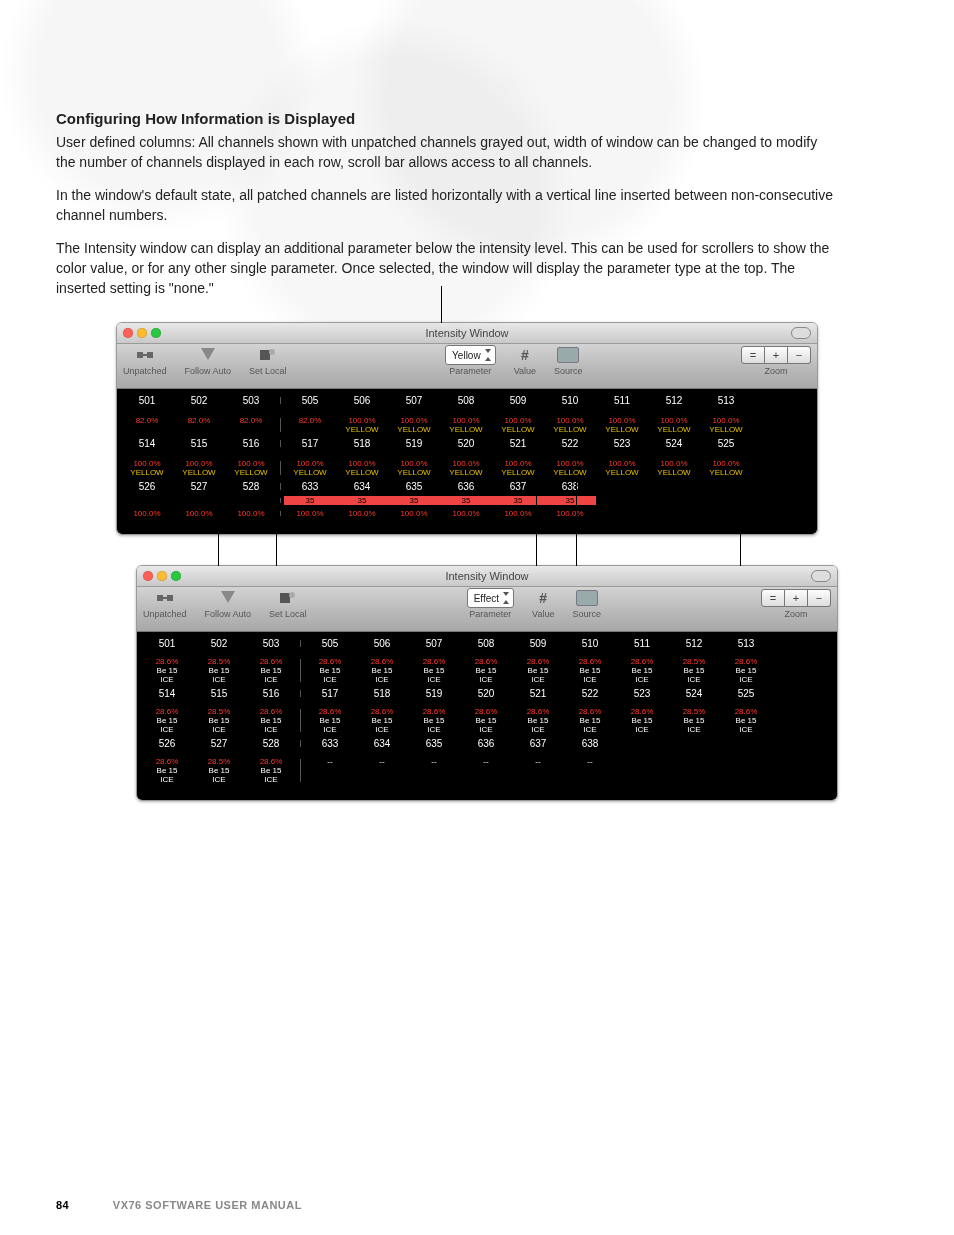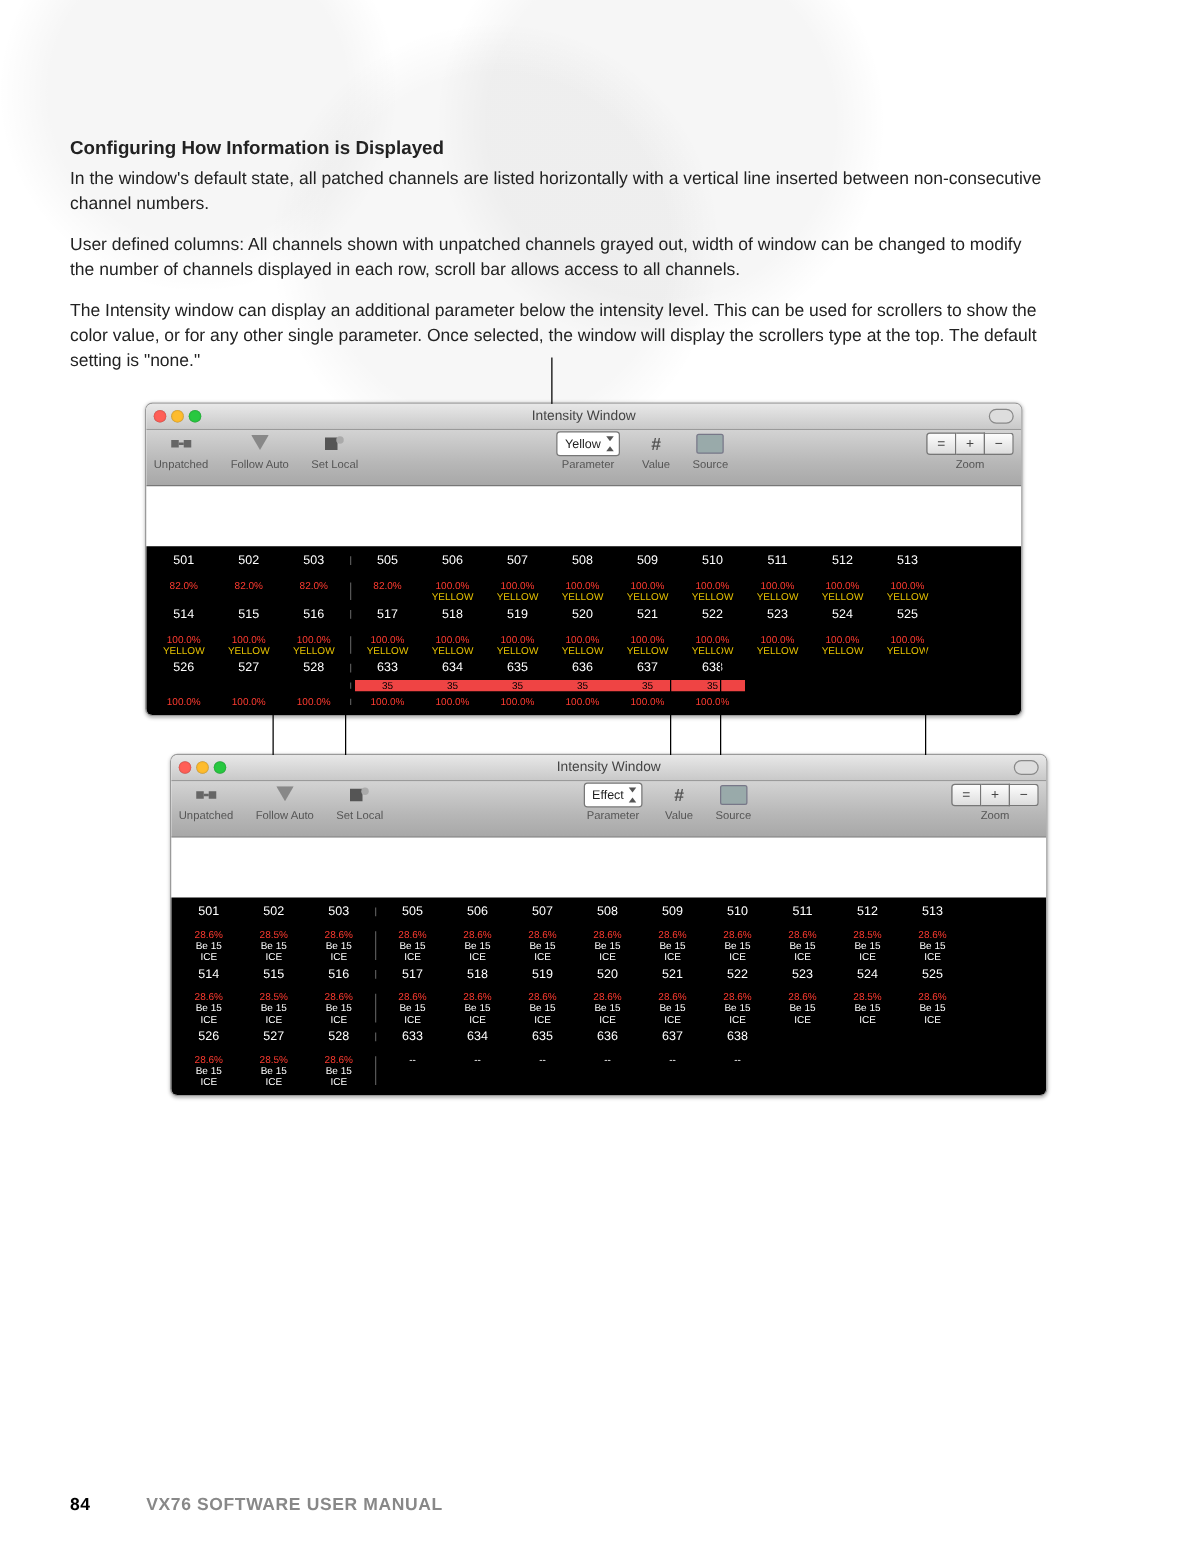--- a/index.html
+++ b/index.html
@@ -117,56 +117,55 @@
   }
   .zoom-btn + .zoom-btn { border-left:none; }
   .zoom-btn:first-child{border-radius:3px 0 0 3px;}
   .zoom-btn:last-child{border-radius:0 3px 3px 0;}
   
   .grid {
     background:#000;
     color:#fff;
     font-family: Helvetica, Arial, sans-serif;
     font-size:9px;
-    padding: 4px 4px 4px 4px;
-    margin-top: 48px;
+    padding: 4px 4px 14px 4px;
   }
   .grow { display:flex; }
   .cell {
     width: 52px;
     text-align:center;
     padding: 2px 0;
     flex-shrink:0;
   }
   .sep {
     width:1px; background:#555; margin: 4px 3px;
   }
   .ch   { color:#e8e8e8; }
   .red  { color:#ff3b30; font-size:8px; }
   .yel  { color:#e6c200; font-size:8px; }
   .hl   { background:#ef4444; color:#000; font-size:8px; }
   .wht  { color:#fff; font-size:8px; }
   .row1 .ch { color:#fff; font-size:10px; }
   .footer {
     position:absolute; bottom:24px; left:56px;
-    font-size:14px; letter-spacing:0.5px;
+    font-size:11px; letter-spacing:0.5px;
   }
   .footer .pn { font-weight:bold; color:#000; margin-right:40px;}
   .footer .mt { font-weight:bold; color:#888;}
 </style>
 </head>
 <body>
 
 <div class="page">
 
   <h3>Configuring How Information is Displayed</h3>
+  <p>User defined columns: All channels shown with unpatched channels grayed out, width of window can be changed to modify the number of channels displayed in each row, scroll bar allows access to all channels.</p>
   <p>In the window's default state, all patched channels are listed horizontally with a vertical line inserted between non-consecutive channel numbers.</p>
-  <p>User defined columns: All channels shown with unpatched channels grayed out, width of window can be changed to modify the number of channels displayed in each row, scroll bar allows access to all channels.</p>
-
-  <p>The Intensity window can display an additional parameter below the intensity level. This can be used for scrollers to show the color value, or for any other single parameter. Once selected, the window will display the scrollers type at the top. The default setting is "none."</p>
+
+  <p>The Intensity window can display an additional parameter below the intensity level. This can be used for scrollers to show the color value, or for any other single parameter. Once selected, the window will display the parameter type at the top. The inserted setting is "none."</p>
 
   <div class="shot-wrap">
     <div class="callout-line" style="left:325px; top:-36px; width:1px; height:56px;"></div>
 
     <div class="win">
       <div class="titlebar">
         <div class="traffic">
           <div class="dot r"></div>
           <div class="dot y"></div>
           <div class="dot g"></div>

